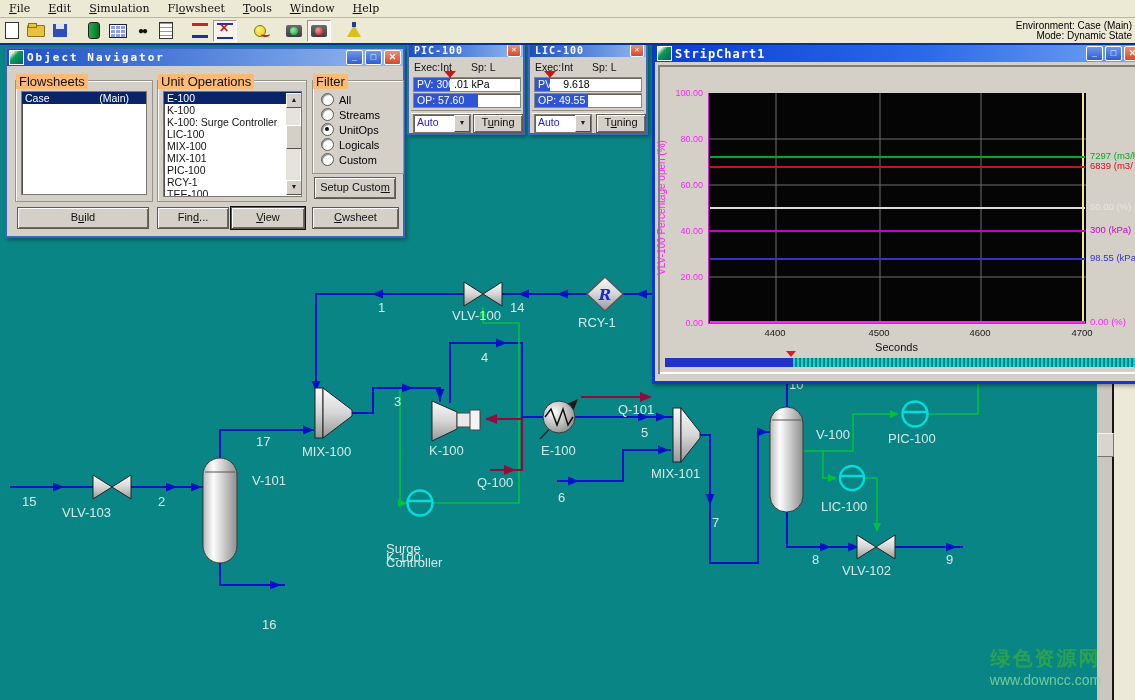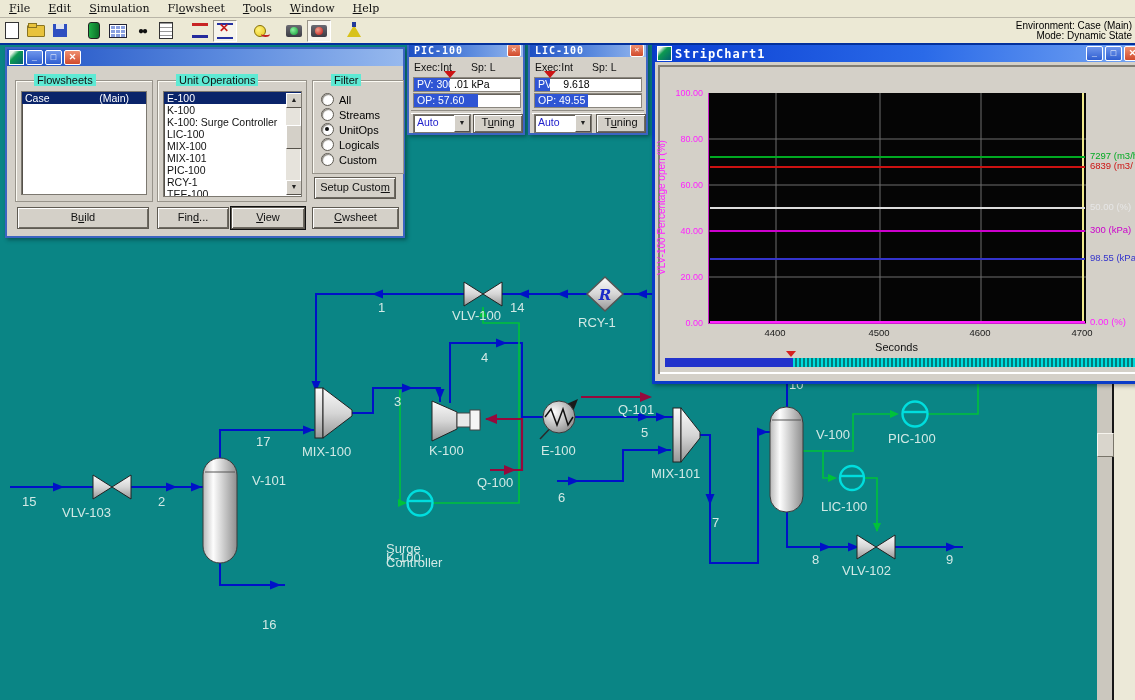--- a/index.html
+++ b/index.html
@@ -54,21 +54,21 @@
   .hicon{width:13px;height:13px;flex:0 0 auto;border:1px solid #fff;
     background:linear-gradient(135deg,#e8f4e8 15%,#0d9a50 40%,#056a6a 90%)}
   .wb{width:15px;height:13px;flex:0 0 auto;font-size:9px;line-height:12px;text-align:center;color:#fff;
     border:1px solid #fff;border-radius:2px;margin-left:2px;font-family:"Liberation Sans",sans-serif}
   .wb.minb,.wb.maxb{background:linear-gradient(#6f96ec,#2f5ed0)}
   .wb.closeb{background:linear-gradient(#ef9070,#d04a2c)}
   
   #objnav{left:5px;top:47px;width:400px;height:191px;border:2px solid #3c64c2;z-index:10;box-sizing:border-box}
   #objnav .tb{height:17px}
   .group{position:absolute;border:1px solid #97938a;box-shadow:inset 1px 1px 0 #fcfbf4;font-size:11px}
-  .glabel{position:absolute;top:-7px;left:18px;background:#5eead4;padding:0 3px;font-size:11px;color:#111}
+  .glabel{position:absolute;top:-7px;left:0;background:#fdba74;padding:0 3px;font-size:13px;color:#111}
   .listbox{position:absolute;background:#fff;border:1px solid #7c7870;
     box-shadow:inset 1px 1px 0 #55514a;font-size:10.5px;color:#111;overflow:hidden}
   .li{height:12px;line-height:12px;padding:0 3px;white-space:nowrap}
   .li.sel{background:#0a246a;color:#fff}
   .sbv{position:absolute;right:1px;top:1px;width:14px;bottom:1px;background:#e6e3dc}
   .sbtn{position:absolute;left:0;width:14px;height:13px;background:#d4d0c8;border:1px solid;
     border-color:#fff #55514a #55514a #fff;font-size:7px;line-height:12px;text-align:center;color:#222}
   .sthumb{position:absolute;left:0;top:32px;width:14px;height:22px;background:#d4d0c8;border:1px solid;border-color:#fff #55514a #55514a #fff}
   .radio-row{position:absolute;display:flex;align-items:center;gap:5px}
   .radio{width:11px;height:11px;border-radius:50%;background:#fff;border:1px solid #5e5a52;box-shadow:inset 1px 1px 1px #8a867e;position:relative;flex:0 0 auto}
@@ -381,20 +381,21 @@
   <div class="fl" style="left:946px;top:552px">9</div>
 
   <div class="rstrip"></div>
   <div class="vscroll">
     <div class="vthumb"></div>
   </div>
 
   <div class="win" id="objnav">
     <div class="tb">
       <span class="hicon"></span>
+      <span class="t">Object Navigator</span>
       <span class="wb minb">_</span>
       <span class="wb maxb">□</span>
       <span class="wb closeb">✕</span>
     </div>
 
     <div class="group" style="left:8px;top:31px;width:136px;height:120px">
       <span class="glabel">Flowsheets</span>
       <div class="listbox" style="left:5px;top:10px;width:124px;height:102px">
         <div class="li sel" style="display:flex">
           <span>Case</span>
@@ -555,14 +556,18 @@
     <div class="xtick" style="left:303px;top:282px">4600</div>
     <div class="xtick" style="left:405px;top:282px">4700</div>
     <div class="xlab">Seconds</div>
 
     <div class="hmark"></div>
     <div class="hscroll">
       <div class="hsolid"></div>
     </div>
   </div>
 
+  <div class="wm">
+    <div class="wm1">绿色资源网</div>
+    <div class="wm2">www.downcc.com</div>
+  </div>
 
 </div>
 
 </body></html>

